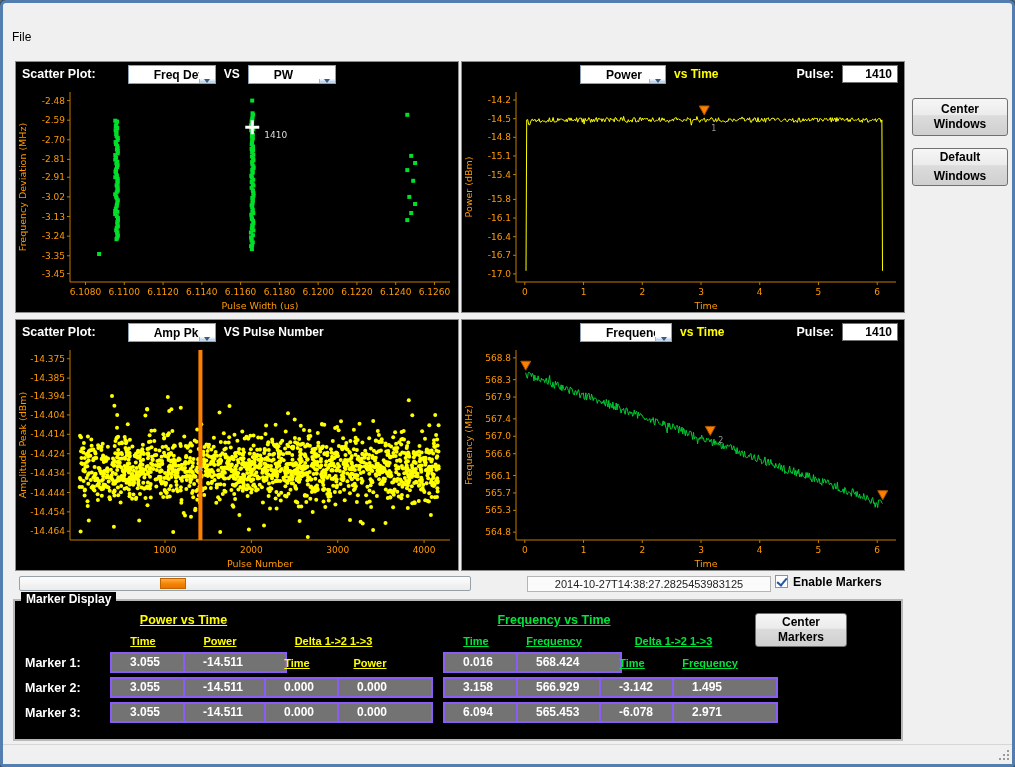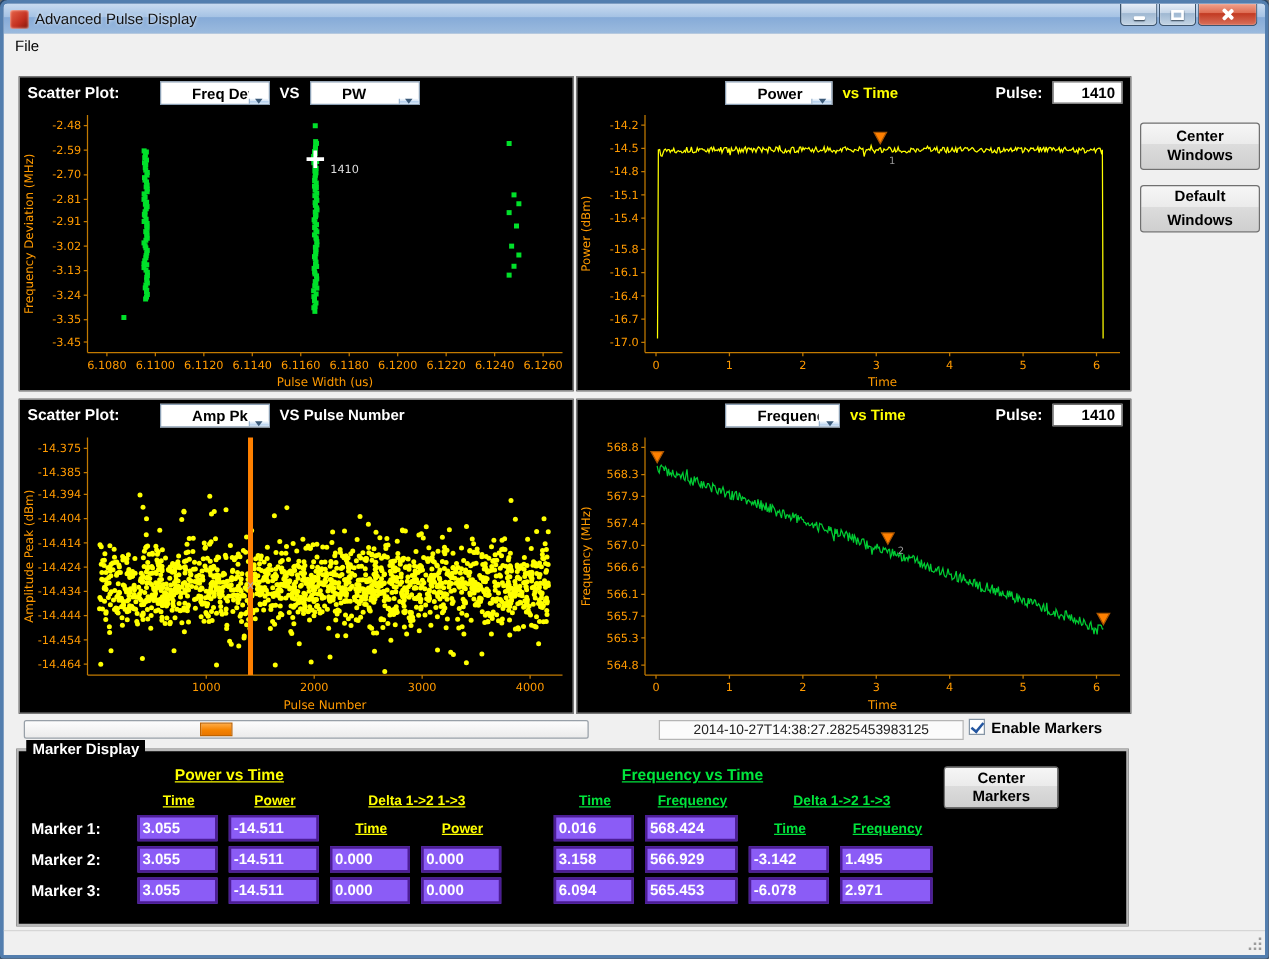--- a/index.html
+++ b/index.html
@@ -60,49 +60,34 @@
   .side-btn{position:absolute;left:909px;width:96px;height:38px;}
   
   .marker-panel{position:absolute;left:10px;top:552px;width:890px;height:142px;background:#000;border:2px solid #b8b8b8;box-sizing:border-box;}
   .marker-title{position:absolute;top:-9px;left:6px;background:#000;color:#fff;font-weight:bold;font-size:12px;padding:0 5px;}
   .marker-grid{display:grid;grid-template-columns:78px 66px 74px 66px 66px 26px 66px 76px 66px 76px 1fr;
                grid-template-rows:18px 15px 21px 21px 21px;row-gap:4px;column-gap:7px;padding:10px 6px 4px 10px;align-items:center;}
   .mh{font-weight:bold;text-align:center;text-decoration:underline;font-size:11px;white-space:nowrap;}
   .mh.big{font-size:12.5px;}
   .mh.yellow{color:#ffff00;} .mh.green{color:#00e53c;}
   .mlabel{color:#fff;font-weight:bold;font-size:12.5px;white-space:nowrap;}
-  .vbox{background:#8b5cf6;border:2px solid #4c1d95;color:#fff;font-weight:bold;font-size:12px;height:17px;line-height:17px;
-        padding:0 2px;box-sizing:content-box;width:calc(100% - 10px);}
+  .vbox{background:#737373;border:2px solid #8b5cf6;color:#fff;font-weight:bold;font-size:12px;height:17px;line-height:17px;
+        padding:0 18px;box-sizing:content-box;width:calc(100% - 10px);}
   .center-markers{width:92px;height:34px;justify-self:start;align-self:start;margin-top:2px;}
   
   .statusbar{position:absolute;left:0;right:0;bottom:0;height:19px;background:#f0f0f0;border-top:1px solid #d6d6d6;}
   .grip{position:absolute;right:2px;bottom:3px;width:12px;height:12px;}
   .grip::before{content:"";position:absolute;right:1px;bottom:1px;width:2px;height:2px;background:#9b9b9b;
                 box-shadow:-4px 0 #9b9b9b,-8px 0 #9b9b9b,0 -4px #9b9b9b,-4px -4px #9b9b9b,0 -8px #9b9b9b;}
 </style>
 </head>
 <body>
 
 <div id="window">
 
-  <div class="titlebar">
-    <span class="app-icon"></span>
-    <span class="title-text">Advanced Pulse Display</span>
-    <div class="caption-buttons">
-      <div class="cap-btn min">
-          <span class="glyph-min"></span>
-        </div>
-      <div class="cap-btn max">
-          <span class="glyph-max"></span>
-        </div>
-      <div class="cap-btn close">
-          <span class="glyph-close"></span>
-        </div>
-    </div>
-  </div>
 
   <div class="menubar">
     <span class="menu-item">File</span>
   </div>
 
   <div class="client">
 
     <div class="panel" style="left:12px;top:14px;">
       <div class="phead">
         <span class="ptitle">Scatter Plot:</span>

